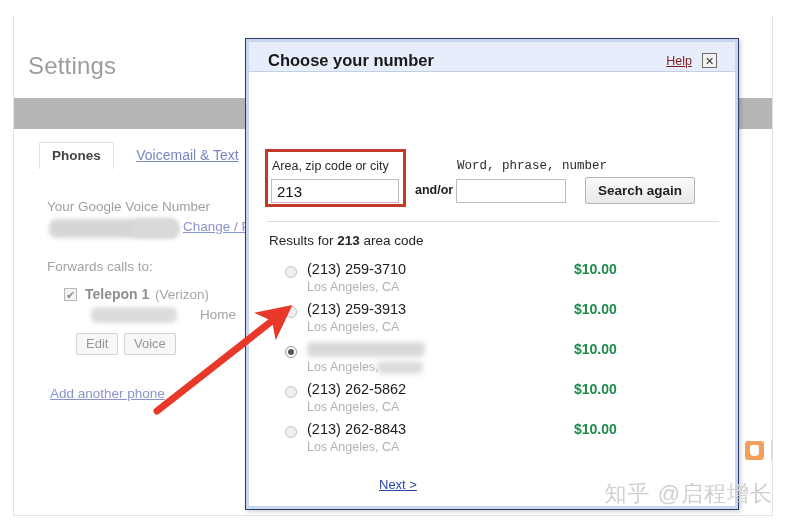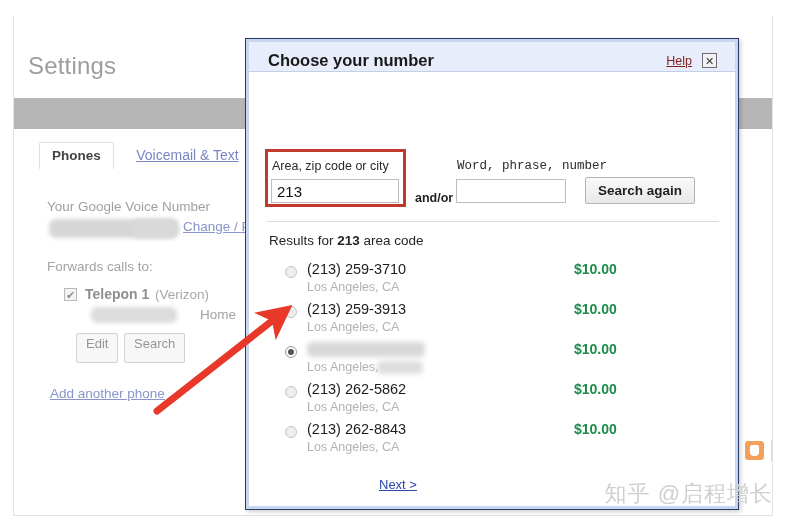--- a/index.html
+++ b/index.html
@@ -156,21 +156,21 @@
   #phone-type {
     position: absolute;
     left: 186px;
     top: 291px;
     font-size: 13.5px;
     color: #a3a3a3;
   }
   .sm-btn {
     position: absolute;
     top: 317px;
-    height: 30px;
+    height: 22px;
     border: 1px solid #d2d2d2;
     background: #f7f7f7;
     font-size: 13px;
     color: #969696;
     border-radius: 2px;
     box-sizing: border-box;
     padding: 2px 9px 0 9px;
     text-align: center;
   }
   #edit-btn { left: 62px; }
@@ -312,21 +312,21 @@
     box-sizing: border-box;
     font-size: 15px;
     padding: 1px 5px;
     color: #111;
     font-family: "Liberation Sans", sans-serif;
     background: #fff;
   }
   #andor {
     position: absolute;
     left: 166px;
-    top: 110px;
+    top: 102px;
     font-size: 12.5px;
     font-weight: bold;
     color: #1f1f1f;
   }
   #word-label {
     position: absolute;
     left: 208px;
     top: 78px;
     font-size: 12.5px;
     color: #2a2a2a;
@@ -505,21 +505,21 @@
   <div id="change-port">Change / Port</div>
 
   <div id="forwards-label">Forwards calls to:</div>
   <div id="phone-check">✔</div>
   <div id="phone-name">Telepon 1</div>
   <div id="phone-carrier">(Verizon)</div>
   <div id="phone-num-redacted"></div>
   <div id="phone-type">Home</div>
 
   <div class="sm-btn" id="edit-btn">Edit</div>
-  <div class="sm-btn" id="delete-btn">Search</div>
+  <div class="sm-btn" id="delete-btn">Voice</div>
 
   <div id="add-phone">Add another phone</div>
 
   <div id="right-strip-icon"></div>
   <div id="right-strip-bar"></div>
 </div>
 
 <div id="dialog">
   <div id="dialog-inner-border"></div>
 

